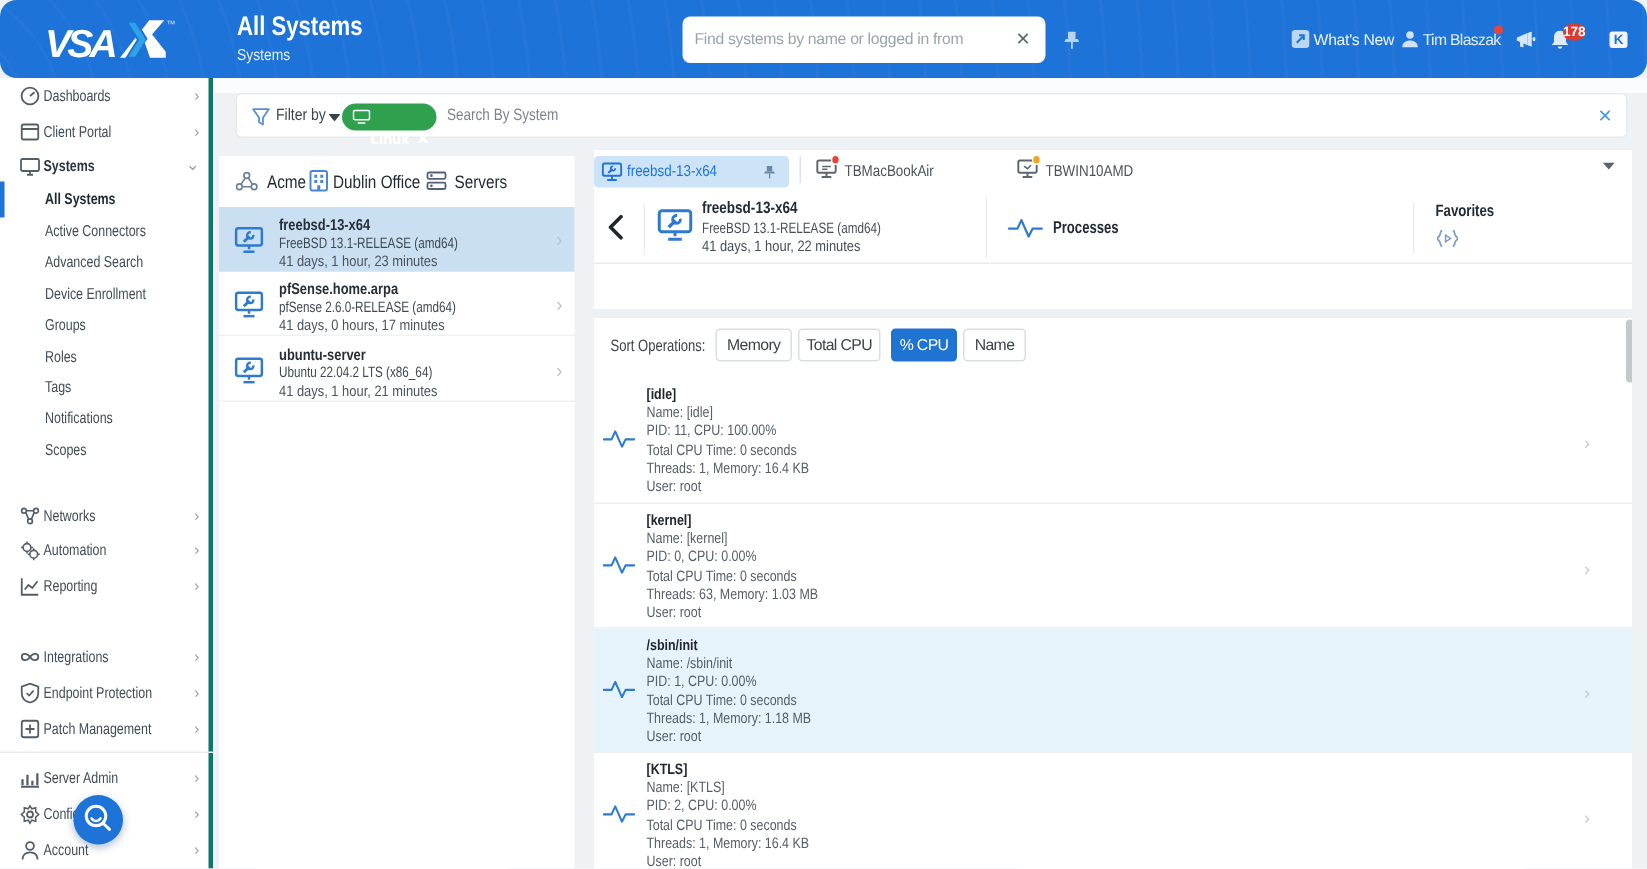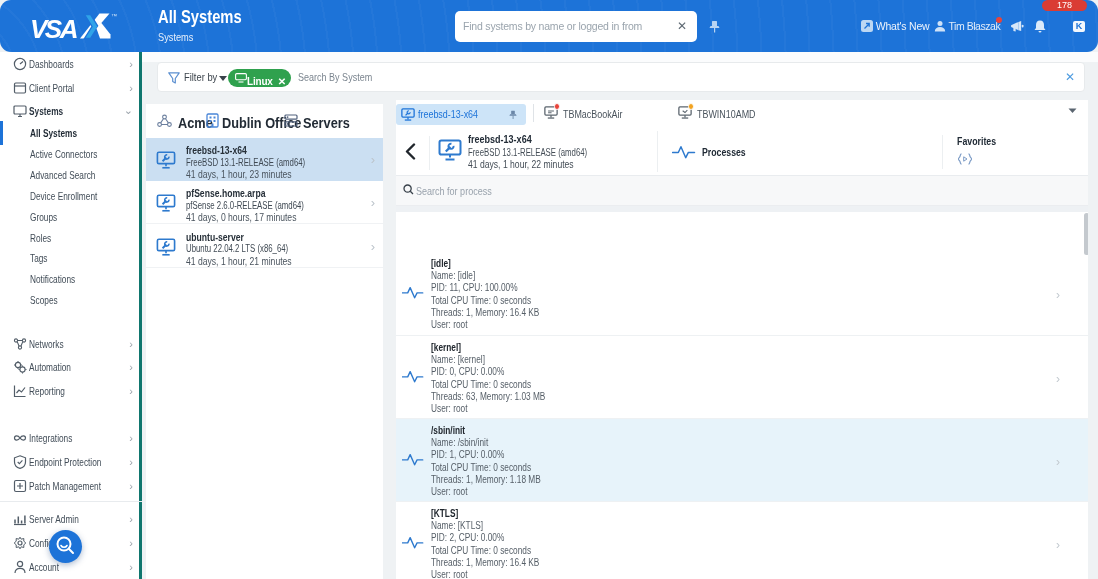--- a/index.html
+++ b/index.html
@@ -16,22 +16,22 @@
 #hsearch .ph{position:absolute;left:8px;top:9px;font-size:10.5px;color:#9aa4ad;letter-spacing:-0.2px}
 #hsearch .x{position:absolute;right:10px;top:8px;font-size:12px;color:#5f6a73}
 #hpin{position:absolute;left:709px;top:21px}
 #upg{position:absolute;left:730px;top:15px;width:118px;height:22px;background:#f3b23f;border-radius:4px;
  color:#1c4a74;font-size:10.5px;font-weight:bold;text-align:center;line-height:22px;white-space:nowrap;letter-spacing:-0.3px}
 #wnew{position:absolute;left:861px;top:20px;color:#eef4fc;font-size:10.5px;white-space:nowrap;letter-spacing:-0.2px}
 #user{position:absolute;left:934px;top:20px;color:#e2ecf9;font-size:10.5px;white-space:nowrap;letter-spacing:-0.45px}
 #user .dot{position:absolute;left:62px;top:-3px;width:6px;height:6px;border-radius:50%;background:#e8443a}
 #mega{position:absolute;left:1011px;top:21px}
 #bellw{position:absolute;left:1034px;top:20px}
-#badge178{position:absolute;left:1042px;top:0;background:#da3c34;color:#fff;font-size:9px;font-weight:normal;
- border-radius:7px;padding:1px 15px;line-height:9px}
+#badge178{position:absolute;left:1042px;top:16px;background:#da3c34;color:#fff;font-size:9px;font-weight:bold;
+ border-radius:7px;padding:1px 0;line-height:9px}
 #ktile{position:absolute;left:1073px;top:21px;width:12px;height:11px;background:#f2f7fd;border-radius:2px;
  color:#1d73d8;font-weight:bold;font-size:9px;text-align:center;line-height:11px}
 
 #side{position:absolute;top:52px;left:0;width:142px;height:527px;background:#fff;border-right:3px solid #0f766e}
 .mi{position:absolute;left:0;width:142px;height:20px;font-size:10.5px;color:#414c57;line-height:20px;white-space:nowrap}
 .mi .tx{transform:scaleX(0.79);transform-origin:0 50%}
 .mi .ic{position:absolute;left:13px;top:3px;width:14px;height:14px;color:#525d68}
 .mi .tx{position:absolute;left:29px;top:0;white-space:nowrap}
 .mi .ch{position:absolute;right:9px;top:0px;color:#9aa2aa;font-size:11px}
 .mi.sub .tx{left:30px}
@@ -39,26 +39,26 @@
 .mi.active{}
 .mi.active:before{content:"";position:absolute;left:0;top:-2px;width:3px;height:24px;background:#1d73d8}
 .mi.active .tx{font-weight:bold;color:#1e2832}
 #sdiv{position:absolute;left:0;top:449px;width:142px;border-top:1px solid #e8ebee}
 #helpc{position:absolute;left:49px;top:530px;width:33px;height:33px;border-radius:50%;background:#1d73d8;
  box-shadow:0 2px 6px rgba(20,60,120,.35);z-index:30}
 
 #fbar{position:absolute;left:157px;top:62px;width:928px;height:30px;background:#fff;border:1px solid #e7eaec;border-radius:4px}
 #fbar .fb-lab{position:absolute;left:26px;top:8px;font-size:11px;color:#3c444c;transform:scaleX(0.85);transform-origin:0 0;white-space:nowrap}
 #fbar .chip{position:absolute;left:70px;top:6px;height:18px;background:#2fa14e;border-radius:9px;color:#fff;
- font-size:10px;font-weight:bold;line-height:18px;padding:4px 5px 0 19px;letter-spacing:-0.2px}
+ font-size:10px;font-weight:bold;line-height:18px;padding:16px 5px 0 19px;letter-spacing:-0.2px}
 #fbar .sbs{position:absolute;left:140px;top:8px;font-size:11px;color:#7b858f;transform:scaleX(0.82);transform-origin:0 0;white-space:nowrap}
 #fbar .fx{position:absolute;right:9px;top:7px;color:#4d9be0;font-size:12px}
 
 #mcol{position:absolute;left:146px;top:104px;width:237px;height:475px;background:#fff}
-#mhead{position:absolute;left:0;top:0;width:237px;height:34px;font-size:15px;font-weight:bold;color:#222b35}
+#mhead{position:absolute;left:0;top:0;width:237px;height:34px;font-size:12px;font-weight:normal;color:#222b35}
 #mhead span{transform:scaleX(0.85);transform-origin:0 0;white-space:nowrap}
 .srow{position:absolute;left:0;width:237px;height:43px;border-bottom:1px solid #f0f2f4}
 .srow.hl{background:#cbdff2;border-bottom:1px solid #cbdff2}
 .srow .mic{position:absolute;left:156px;top:0}
 .srow .nm{position:absolute;left:40px;top:6px;font-size:10.5px;font-weight:bold;color:#262f38;white-space:nowrap;transform:scaleX(0.82);transform-origin:0 0}
 .srow .os{position:absolute;left:40px;top:18.5px;font-size:10px;color:#3f4953;white-space:nowrap;transform:scaleX(0.78);transform-origin:0 0}
 .srow .up{position:absolute;left:40px;top:31px;font-size:10px;color:#4a545e;white-space:nowrap;transform:scaleX(0.86);transform-origin:0 0}
 .srow .ca{position:absolute;right:8px;top:14px;color:#bcc4cb;font-size:13px}
 
 #rpan{position:absolute;left:396px;top:100px;width:692px;height:479px;background:#fff}
@@ -458,29 +458,29 @@
     <div id="dv3"></div>
     <span id="dfav">Favorites</span>
     <svg id="dbr2" style="position:absolute;left:562px;top:26px" width="14" height="12" viewBox="0 0 14 12">
         <g stroke="#7d9cc6" fill="none" stroke-width="1.2">
           <path d="M3.5 0.8 C2 0.8 2.6 3 1.6 4.2 C0.8 5.2 0.2 5.4 0.2 6 C0.2 6.6 0.8 6.8 1.6 7.8 C2.6 9 2 11.2 3.5 11.2"></path>
           <path d="M10.5 0.8 C12 0.8 11.4 3 12.4 4.2 C13.2 5.2 13.8 5.4 13.8 6 C13.8 6.6 13.2 6.8 12.4 7.8 C11.4 9 12 11.2 10.5 11.2"></path>
           <path d="M5.7 3.8 L9 6 L5.7 8.2 Z" stroke-width="1"></path>
         </g>
       </svg>
   </div>
-  <div id="psearch">
-    <svg class="mg" width="11" height="11" viewBox="0 0 11 11">
-        <circle cx="4.6" cy="4.6" r="3.6" fill="none" stroke="#39424b" stroke-width="1.3"></circle>
-        <path d="M7.3 7.3 L10 10" stroke="#39424b" stroke-width="1.3"></path>
-      </svg>
-    <span class="tx">Search for process</span>
-  </div>
   <div id="pgap"></div>
   <div id="plist">
+    <div id="sortrow">
+      <span class="lab">Sort Operations:</span>
+      <div class="sbtn" style="left:81px;width:51px">Memory</div>
+      <div class="sbtn" style="left:136px;width:55px">Total CPU</div>
+      <div class="sbtn on" style="left:198px;width:44px">% CPU</div>
+      <div class="sbtn" style="left:246px;width:42px">Name</div>
+    </div>
     <div class="prow" style="top:40px;height:84px">
       <svg class="wv" width="22" height="13" viewBox="0 0 26 16">
           <path d="M0 8.5 h6.5 l3 -6.5 l5.5 12.5 l3 -6 h7" fill="none" stroke="#2e7ace" stroke-width="1.7" stroke-linejoin="round" stroke-linecap="round"></path>
         </svg>
       <div class="blk"><b>[idle]</b><br>Name: [idle]<br>PID: 11, CPU: 100.00%<br>Total CPU Time: 0 seconds<br>Threads: 1, Memory: 16.4 KB<br>User: root</div>
       <span class="ca">›</span>
     </div>
     <div class="prow" style="top:124px;height:83px">
       <svg class="wv" width="22" height="13" viewBox="0 0 26 16">
           <path d="M0 8.5 h6.5 l3 -6.5 l5.5 12.5 l3 -6 h7" fill="none" stroke="#2e7ace" stroke-width="1.7" stroke-linejoin="round" stroke-linecap="round"></path>

